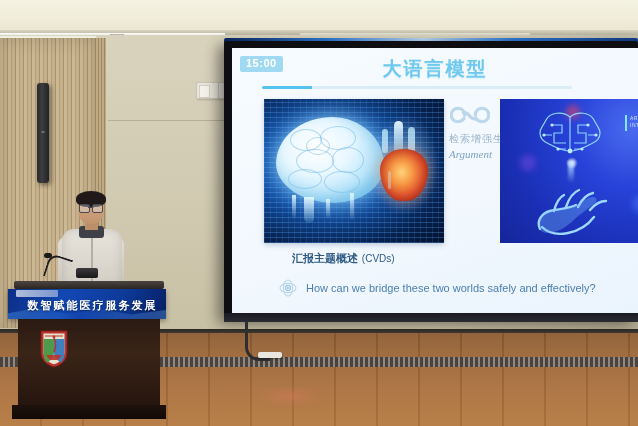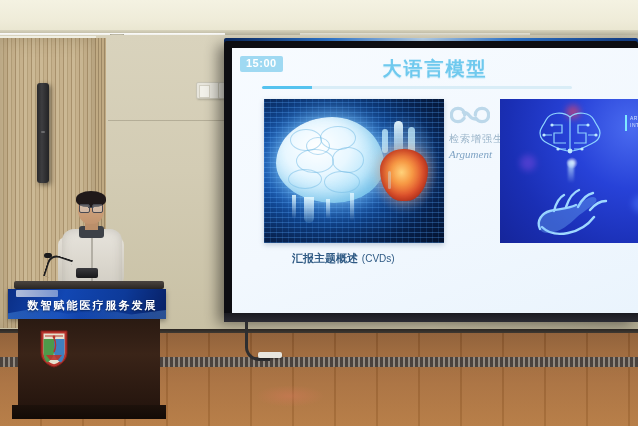--- a/index.html
+++ b/index.html
@@ -320,20 +320,29 @@
         <path d="M28 24 L44 33" fill="none" stroke="#ffffff" stroke-width="4"></path>
       </svg>
 
     </div>
 
     <div class="cap cap-left">
       <span>汇报主题概述</span>
       <span class="en">(CVDs)</span>
     </div>
 
+    <div class="qrow">
+      <svg class="q-icon" viewBox="0 0 20 20">
+        <ellipse cx="10" cy="10" rx="8" ry="4.6" fill="none" stroke="#bcd8ea" stroke-width="1.1"></ellipse>
+        <ellipse cx="10" cy="10" rx="4.6" ry="8" fill="none" stroke="#bcd8ea" stroke-width="1.1"></ellipse>
+        <circle cx="10" cy="10" r="2.6" fill="none" stroke="#9fc6df" stroke-width="1.1"></circle>
+        <path d="M9 8.4 L12 10 L9 11.6 Z" fill="#9fc6df"></path>
+      </svg>
+      <div class="q-text">How can we bridge these two worlds safely and effectively?</div>
+    </div>
 
   </div>
 
   <div class="baseboard"></div>
   <div class="floor"></div>
   <div class="floor-grain"></div>
   <div class="floor-strip"></div>
   <div class="floor-glow"></div>
   <div class="cable"></div>
   <div class="cable-plate"></div>

